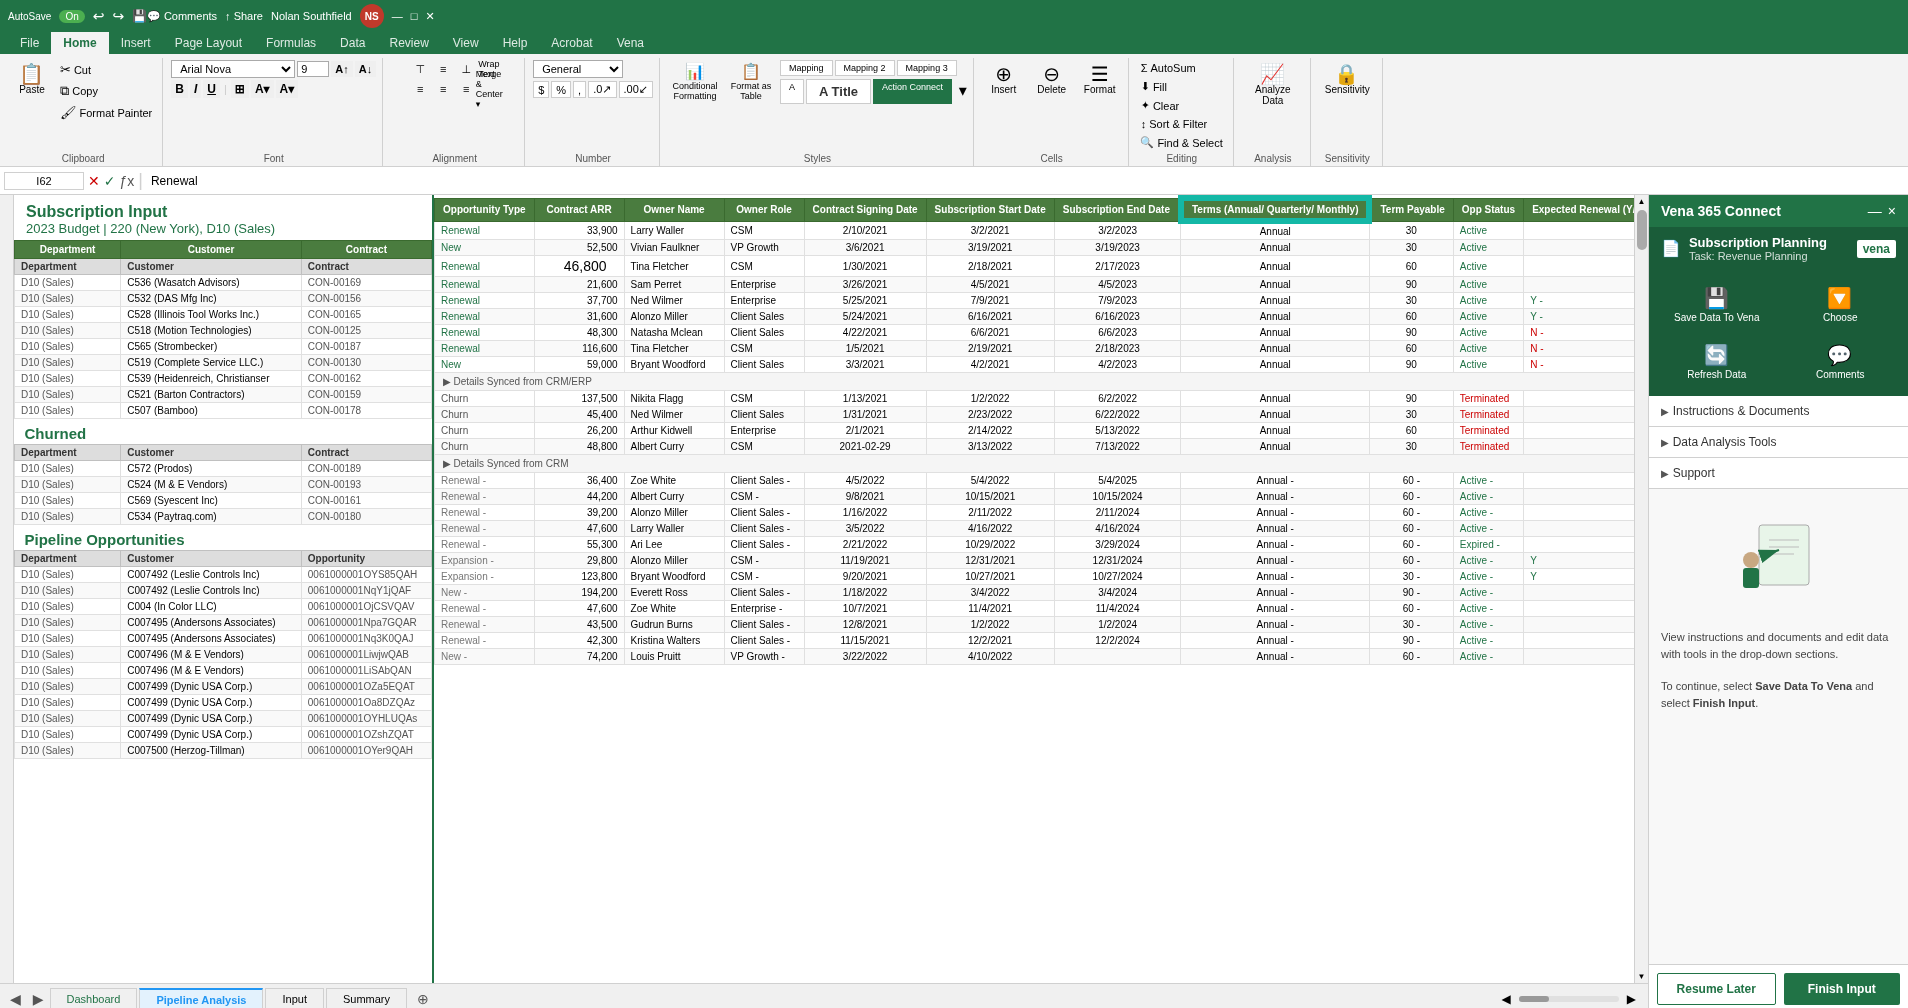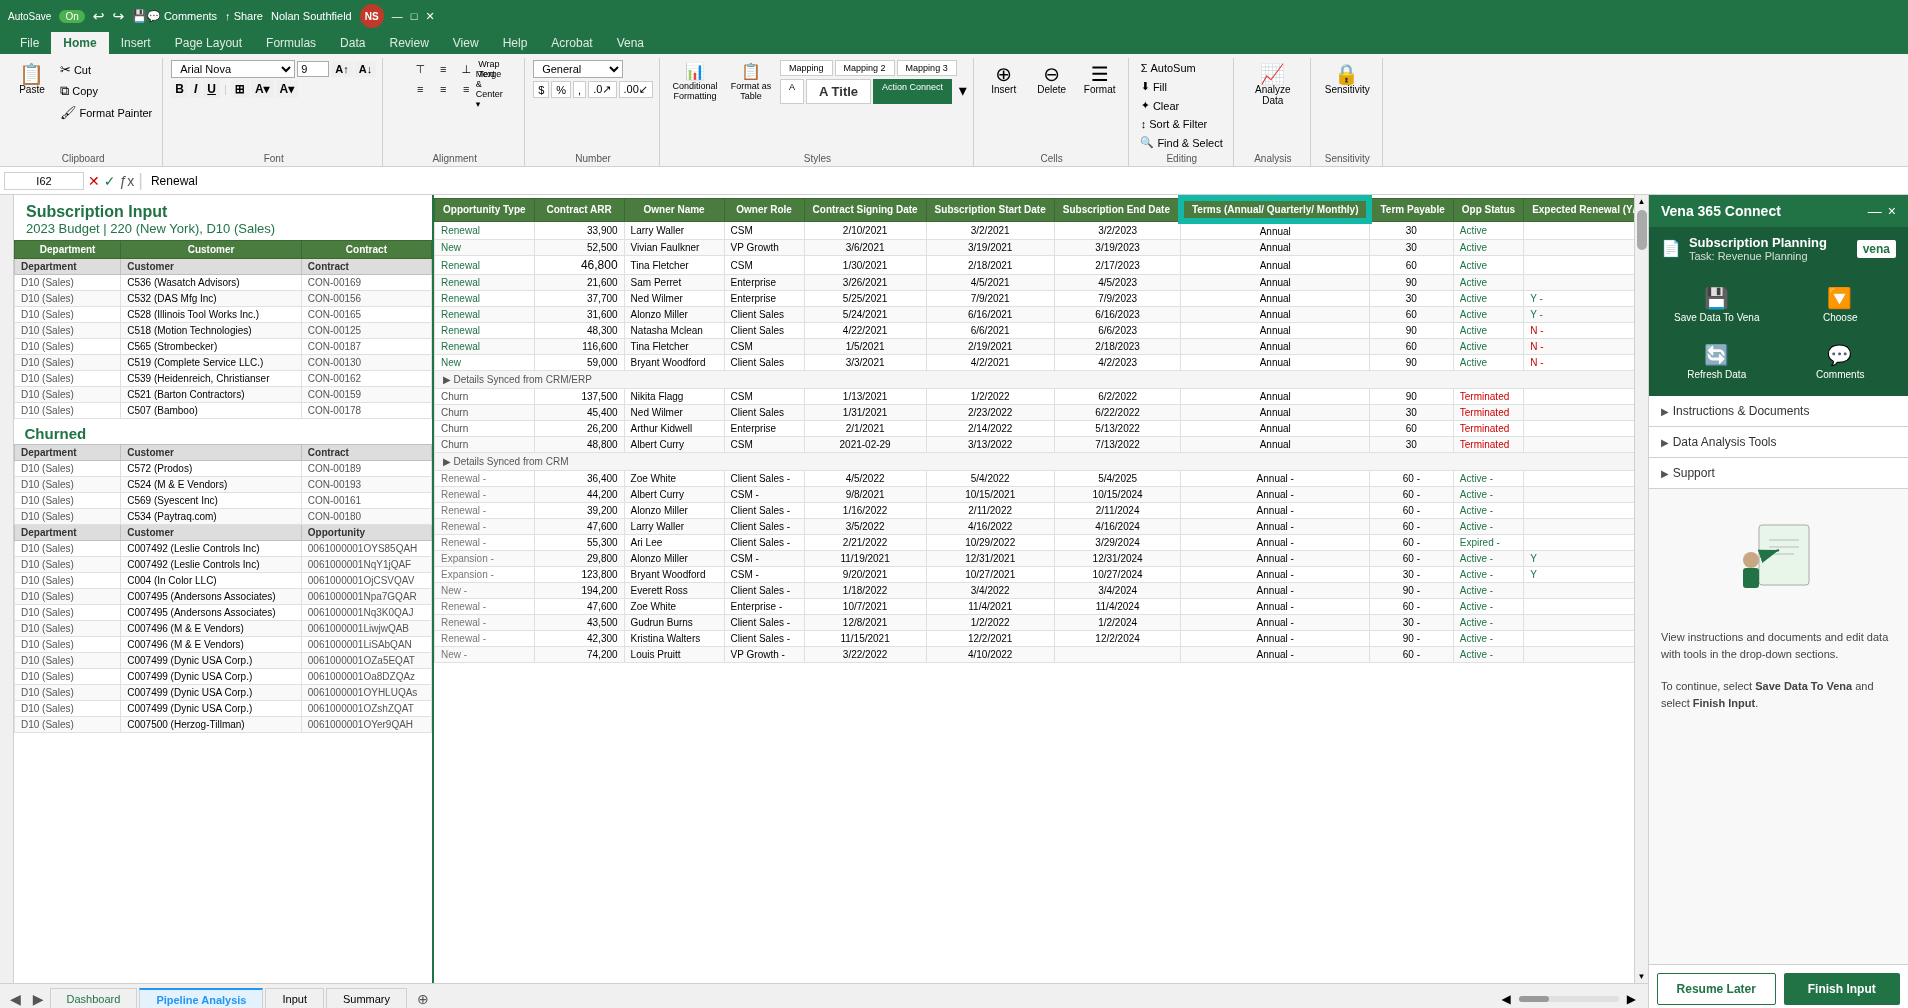--- a/index.html
+++ b/index.html
@@ -407,20 +407,23 @@
                 <td style="padding: 2px 6px; border: 1px solid rgb(224, 224, 224); font-size: 10px; color: rgb(85, 85, 85); background: white;">D10 (Sales)</td>
                 <td style="padding: 2px 6px; border: 1px solid rgb(224, 224, 224); font-size: 10px; background: white;">C569 (Syescent Inc)</td>
                 <td style="padding: 2px 6px; border: 1px solid rgb(224, 224, 224); font-size: 10px; color: rgb(85, 85, 85); background: white;">CON-00161</td>
               </tr>
               <tr style="background: rgb(249, 249, 249);">
                 <td style="padding: 2px 6px; border: 1px solid rgb(224, 224, 224); font-size: 10px; color: rgb(85, 85, 85); background: rgb(249, 249, 249);">D10 (Sales)</td>
                 <td style="padding: 2px 6px; border: 1px solid rgb(224, 224, 224); font-size: 10px; background: rgb(249, 249, 249);">C534 (Paytraq.com)</td>
                 <td style="padding: 2px 6px; border: 1px solid rgb(224, 224, 224); font-size: 10px; color: rgb(85, 85, 85); background: rgb(249, 249, 249);">CON-00180</td>
               </tr>
               <tr>
+                <td colspan="3" style="padding: 6px 10px 2px; font-size: 15px; font-weight: bold; color: rgb(33, 115, 70); background: white; border: none;">Pipeline Opportunities</td>
+              </tr>
+              <tr>
                 <td style="background: rgb(221, 221, 221); font-size: 10px; font-weight: bold; padding: 2px 6px; border: 1px solid rgb(192, 192, 192); color: rgb(51, 51, 51);">Department</td>
                 <td style="background: rgb(221, 221, 221); font-size: 10px; font-weight: bold; padding: 2px 6px; border: 1px solid rgb(192, 192, 192); color: rgb(51, 51, 51);">Customer</td>
                 <td style="background: rgb(221, 221, 221); font-size: 10px; font-weight: bold; padding: 2px 6px; border: 1px solid rgb(192, 192, 192); color: rgb(51, 51, 51);">Opportunity</td>
               </tr>
               <tr style="background: white;">
                 <td style="padding: 2px 6px; border: 1px solid rgb(224, 224, 224); font-size: 10px; color: rgb(85, 85, 85); background: white;">D10 (Sales)</td>
                 <td style="padding: 2px 6px; border: 1px solid rgb(224, 224, 224); font-size: 10px; background: white;">C007492 (Leslie Controls Inc)</td>
                 <td style="padding: 2px 6px; border: 1px solid rgb(224, 224, 224); font-size: 10px; color: rgb(85, 85, 85); background: white;">0061000001OYS85QAH</td>
               </tr>
               <tr style="background: rgb(249, 249, 249);">
@@ -524,21 +527,21 @@
                   <td style="padding: 2px 6px; border: 1px solid rgb(224, 224, 224); font-size: 10px; text-align: center; background: rgb(249, 249, 249);">3/6/2021</td>
                   <td style="padding: 2px 6px; border: 1px solid rgb(224, 224, 224); font-size: 10px; text-align: center; background: rgb(249, 249, 249);">3/19/2021</td>
                   <td style="padding: 2px 6px; border: 1px solid rgb(224, 224, 224); font-size: 10px; text-align: center; background: rgb(249, 249, 249);">3/19/2023</td>
                   <td style="padding: 2px 6px; border: 1px solid rgb(224, 224, 224); font-size: 10px; text-align: center; background: rgb(249, 249, 249);">Annual</td>
                   <td style="padding: 2px 6px; border: 1px solid rgb(224, 224, 224); font-size: 10px; text-align: center; background: rgb(249, 249, 249);">30</td>
                   <td style="padding: 2px 6px; border: 1px solid rgb(224, 224, 224); font-size: 10px; color: rgb(33, 115, 70); background: rgb(249, 249, 249);">Active</td>
                   <td style="padding: 2px 6px; border: 1px solid rgb(224, 224, 224); font-size: 10px; background: rgb(249, 249, 249);"></td>
                 </tr>
                 <tr>
                   <td style="padding: 2px 6px; border: 1px solid rgb(224, 224, 224); font-size: 10px; color: rgb(33, 115, 70); font-weight: 500; background: white;">Renewal</td>
-                  <td style="padding: 2px 6px; border: 1px solid rgb(224, 224, 224); font-size: 12px; text-align: right; background: white; margin-top: 45px;">46,800</td>
+                  <td style="padding: 2px 17px; border: 1px solid rgb(224, 224, 224); font-size: 14px; text-align: right; background: white; margin-top: 45px;">46,800</td>
                   <td style="padding: 2px 6px; border: 1px solid rgb(224, 224, 224); font-size: 10px; background: white;">Tina Fletcher</td>
                   <td style="padding: 2px 6px; border: 1px solid rgb(224, 224, 224); font-size: 10px; background: white;">CSM</td>
                   <td style="padding: 2px 6px; border: 1px solid rgb(224, 224, 224); font-size: 10px; text-align: center; background: white;">1/30/2021</td>
                   <td style="padding: 2px 6px; border: 1px solid rgb(224, 224, 224); font-size: 10px; text-align: center; background: white;">2/18/2021</td>
                   <td style="padding: 2px 6px; border: 1px solid rgb(224, 224, 224); font-size: 10px; text-align: center; background: white;">2/17/2023</td>
                   <td style="padding: 2px 6px; border: 1px solid rgb(224, 224, 224); font-size: 10px; text-align: center; background: white;">Annual</td>
                   <td style="padding: 2px 6px; border: 1px solid rgb(224, 224, 224); font-size: 10px; text-align: center; background: white;">60</td>
                   <td style="padding: 2px 6px; border: 1px solid rgb(224, 224, 224); font-size: 10px; color: rgb(33, 115, 70); background: white;">Active</td>
                   <td style="padding: 2px 6px; border: 1px solid rgb(224, 224, 224); font-size: 10px; background: white;"></td>
                 </tr>

